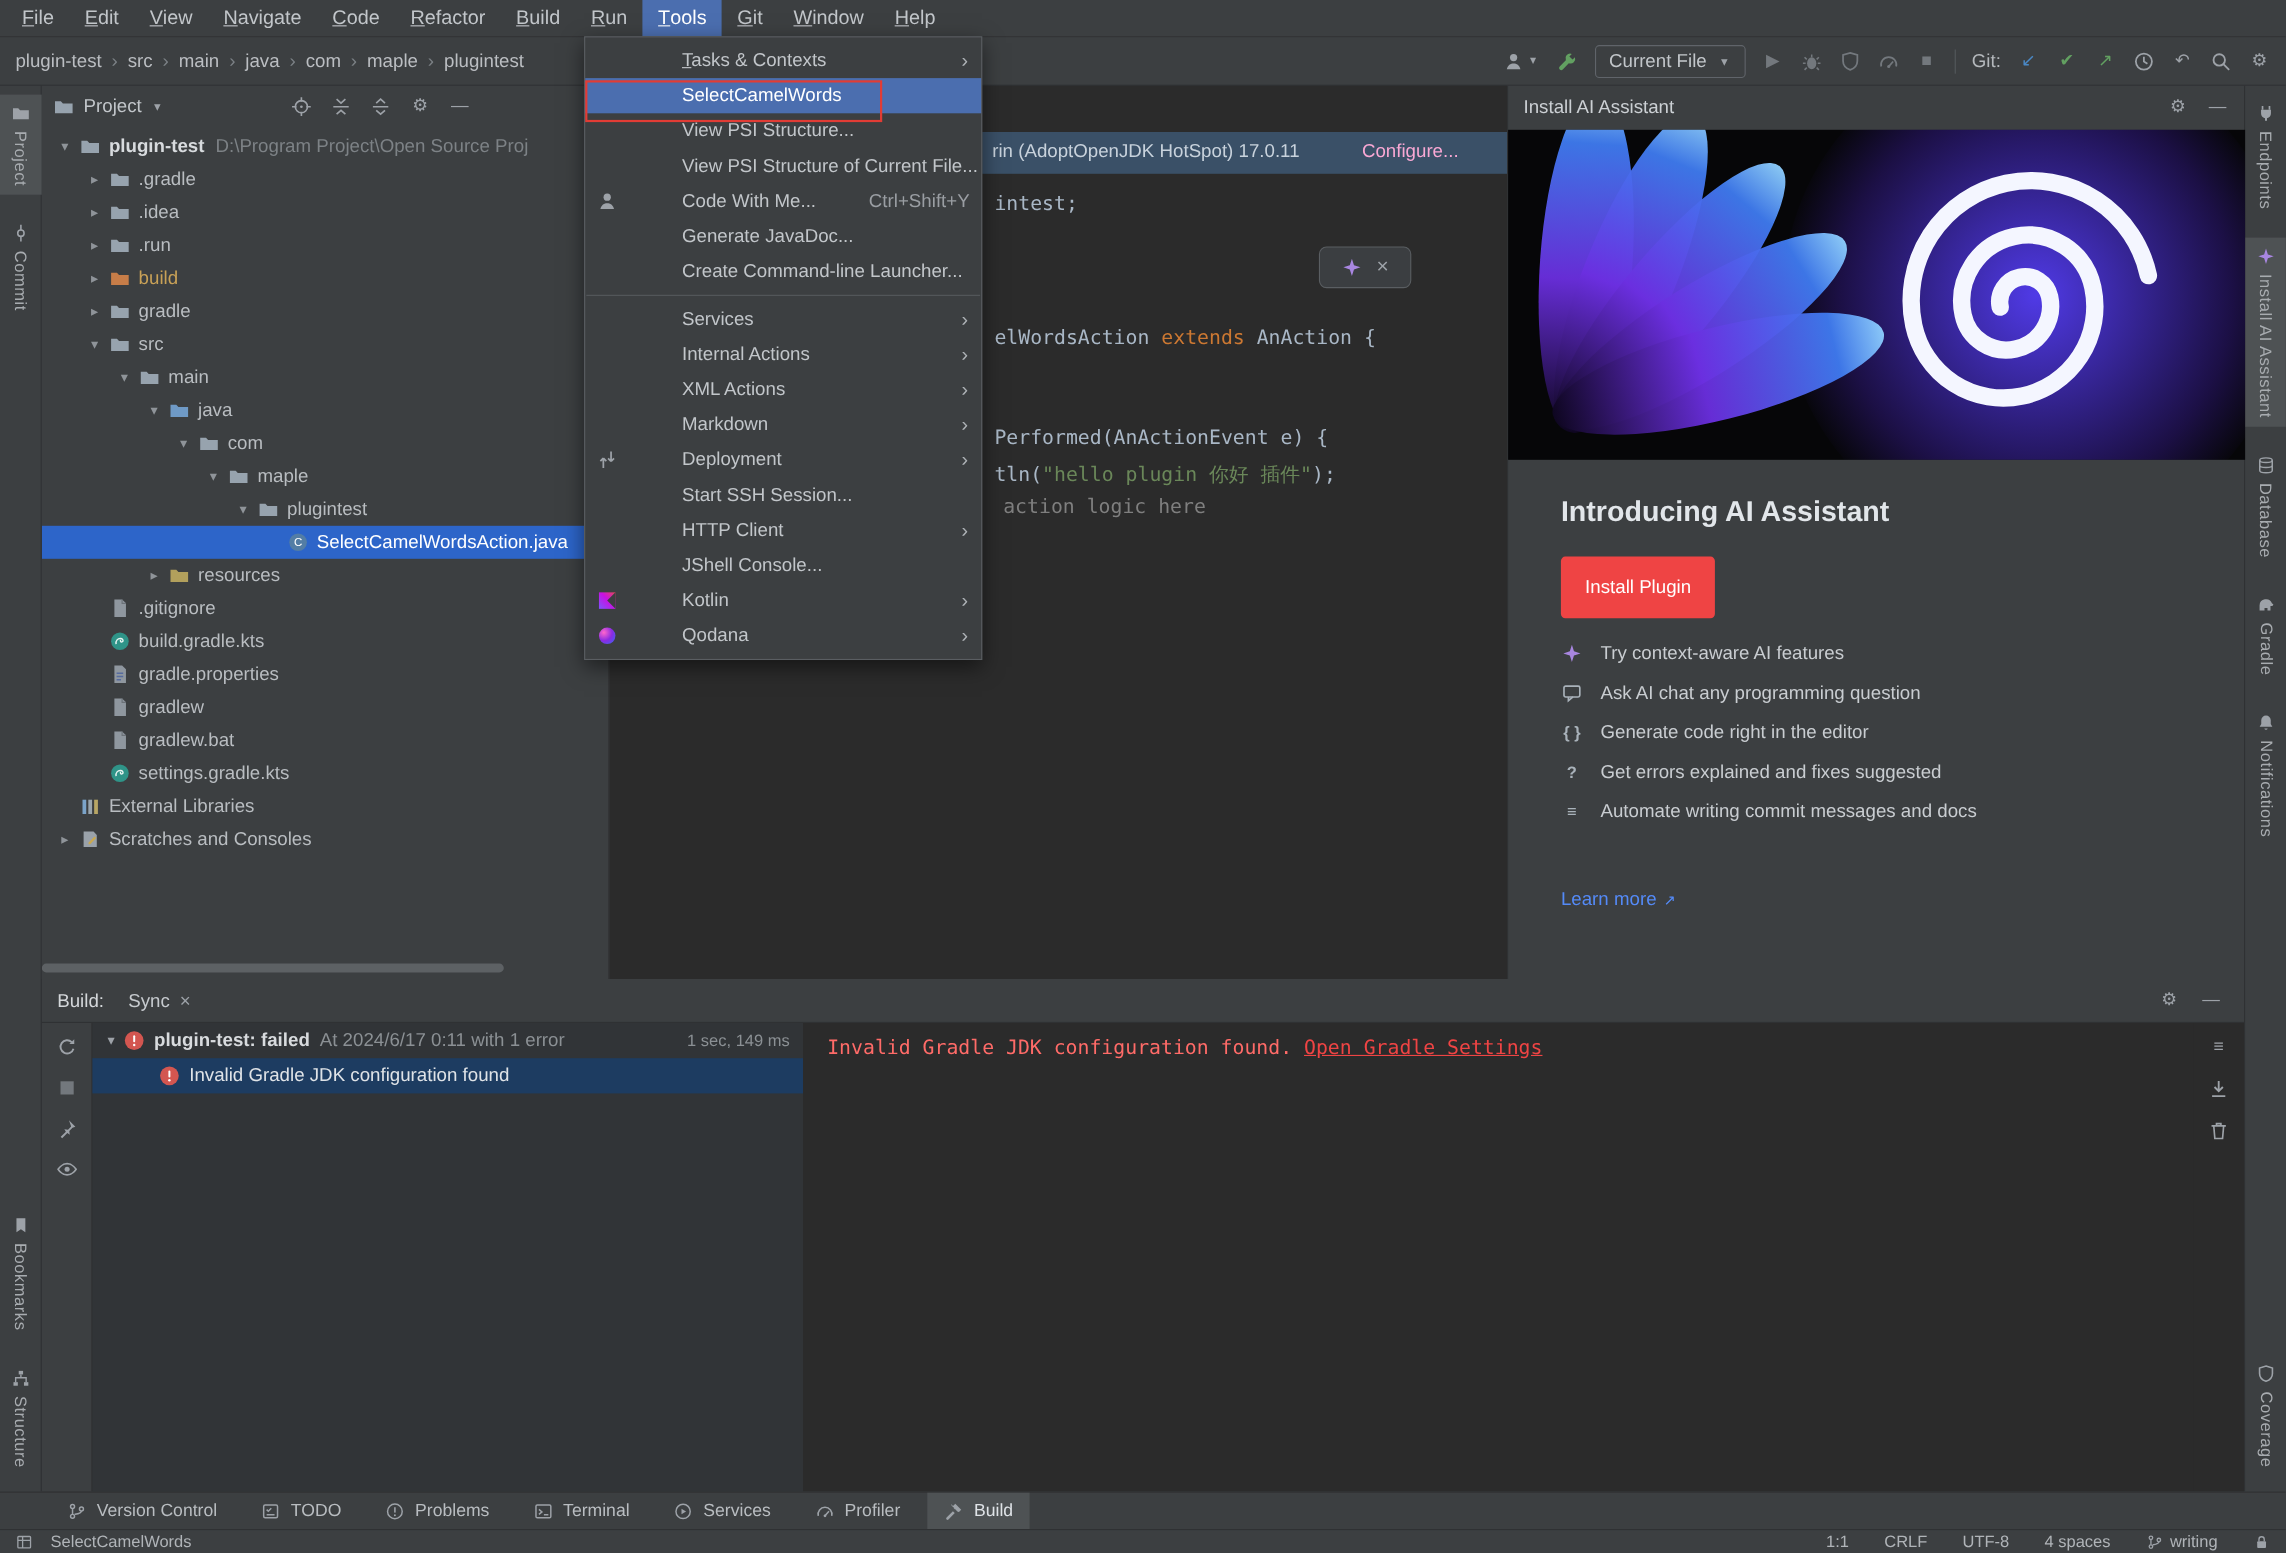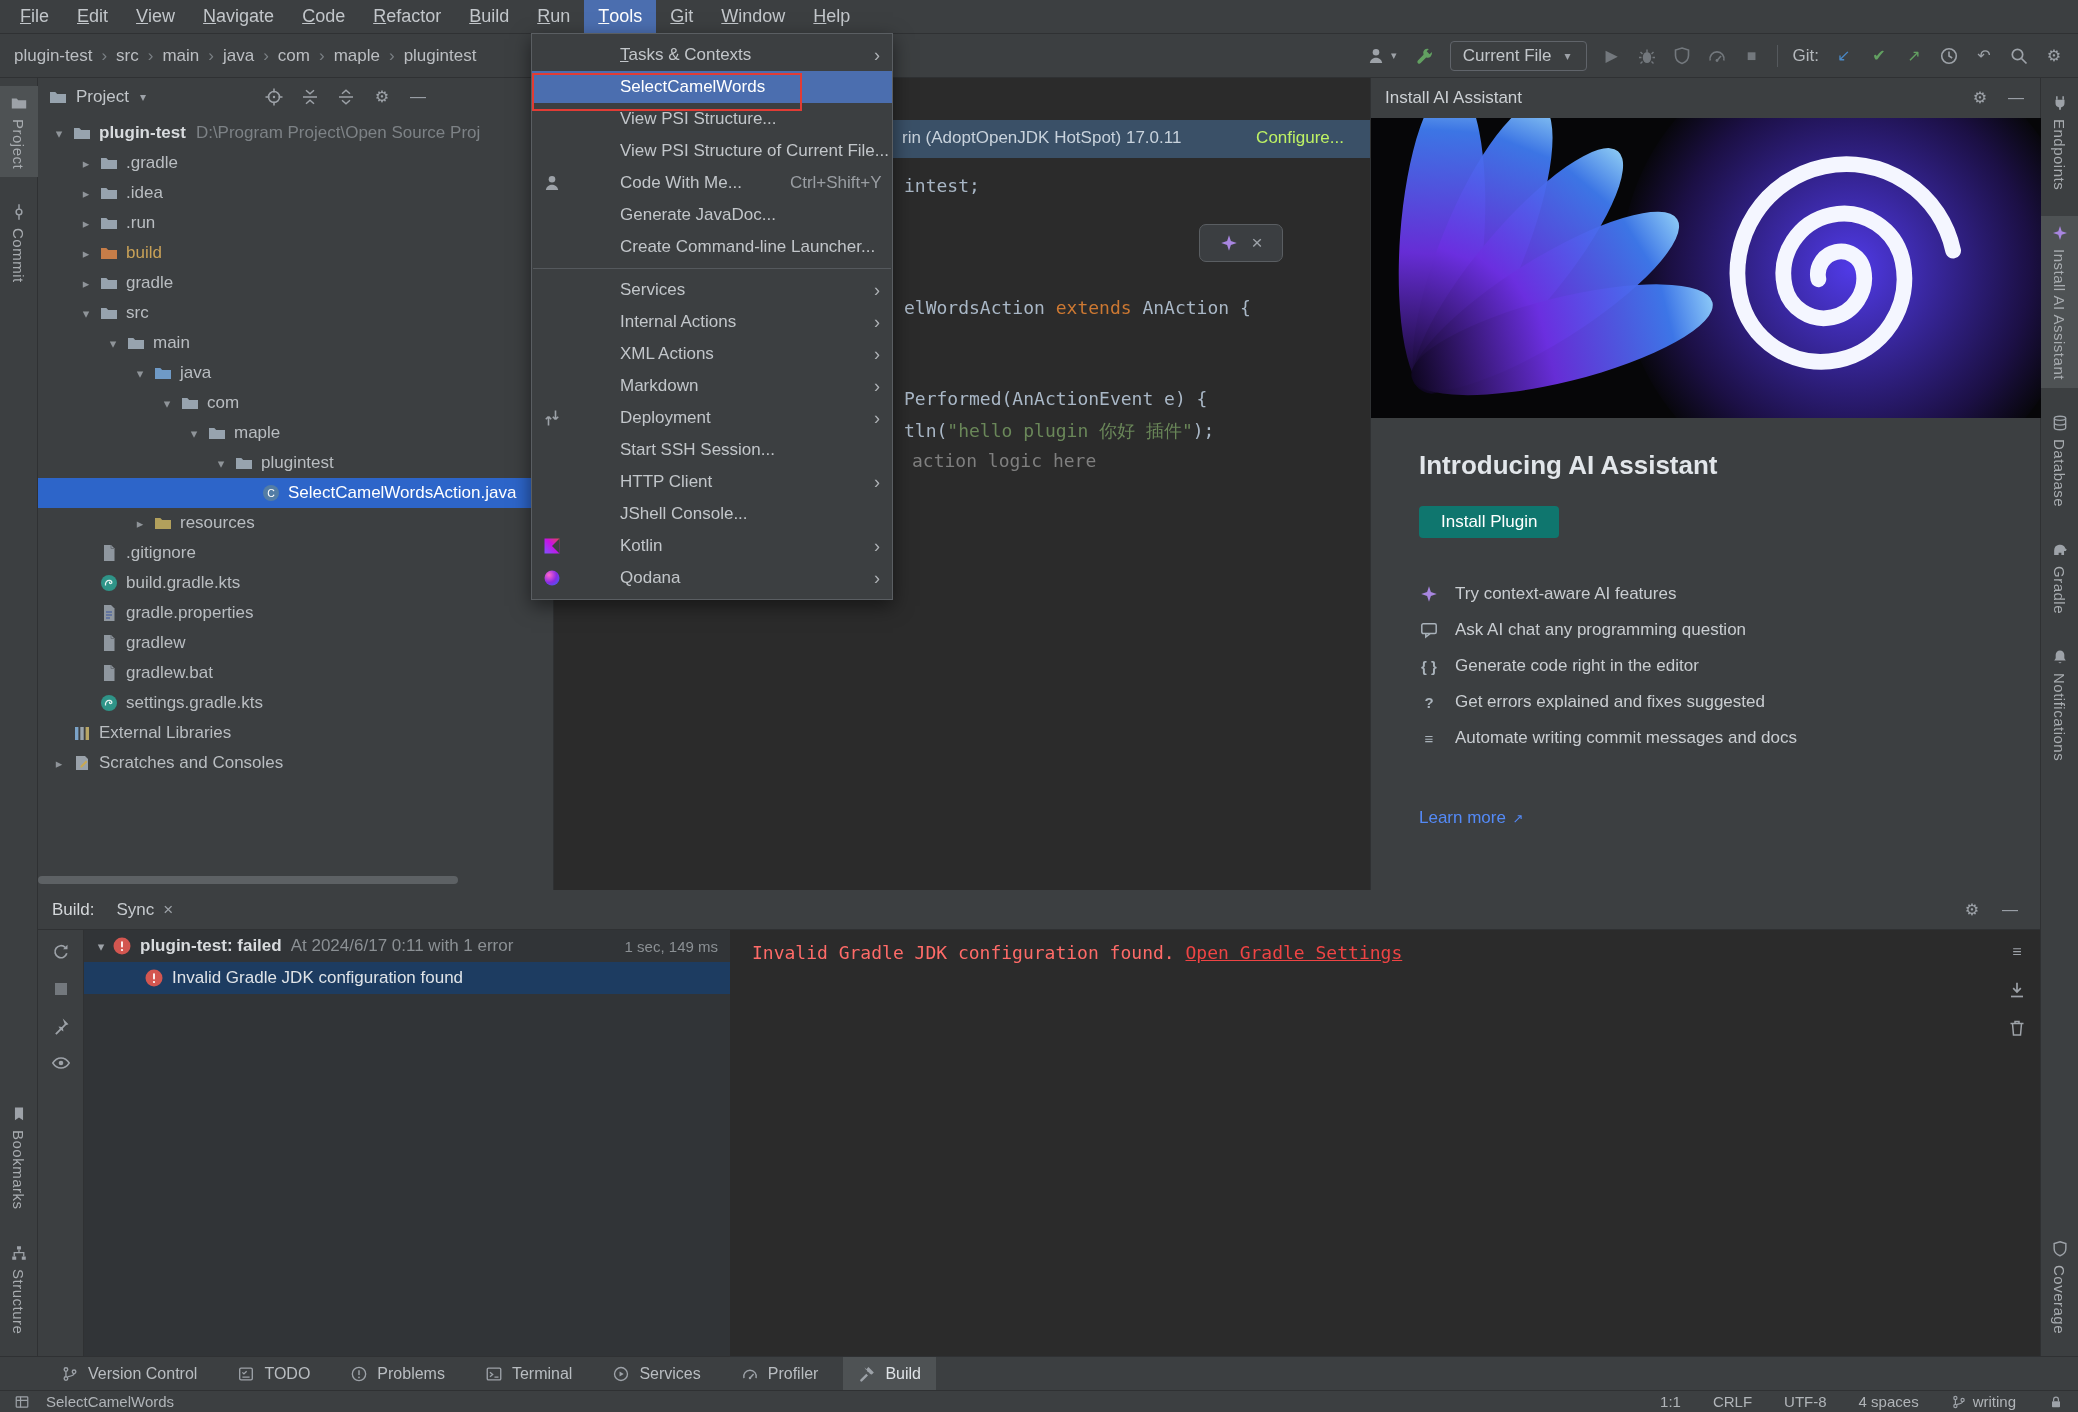--- a/index.html
+++ b/index.html
@@ -67,42 +67,42 @@
   .fc-default { color: #97a3ae; } .fc-excluded { color: #c77d48; }
   .fc-source { color: #6f9ac6; } .fc-resources { color: #b2a05c; }
   .hscroll { position: absolute; left: 0; bottom: 6px; width: 516px; height: 8px; }
   .hscroll-thumb { position: absolute; left: 0; top: 0; width: 420px; height: 8px; border-radius: 4px; background: #5d6164; }
 
   
   #editor { position: absolute; left: 554px; top: 78px; width: 816px; height: 812px; background: #2b2b2b; }
   #editor-banner { position: absolute; left: 0; top: 42px; width: 816px; height: 38px; background: #3a5067;
                    color: #c8d2dc; }
   #banner-text { position: absolute; left: 348px; top: 8px; }
-  #banner-action { position: absolute; right: 26px; top: 8px; color: #bef264; }
+  #banner-action { position: absolute; right: 44px; top: 8px; color: #f9a8d4; }
   .code-line { position: absolute; font-family: "DejaVu Sans Mono", "Liberation Mono", monospace;
                font-size: 18px; white-space: pre; }
   .tok-plain { color: #a9b7c6; } .tok-keyword { color: #cc7832; }
   .tok-string { color: #6a8759; } .tok-comment { color: #7f7f7f; }
   #float-toolbar { position: absolute; left: 645px; top: 146px; width: 84px; height: 38px; background: #3b3e41;
                    border: 1px solid #5a5e62; border-radius: 7px; display: flex; align-items: center;
                    justify-content: center; gap: 12px; }
   #float-close { color: #9da2a8; font-size: 19px; }
 
   
   #ai-panel { position: absolute; left: 1370px; top: 78px; width: 670px; height: 812px; background: #3c3f41;
               border-left: 1px solid #2f3133; }
   .ai-header { height: 40px; display: flex; align-items: center; padding: 0 14px; color: #ccd0d4; }
   .ai-actions { margin-left: auto; display: flex; gap: 16px; }
   .ai-art { position: absolute; left: 0; top: 40px; width: 670px; height: 300px; background: #060608; overflow: hidden; }
   .glow { position: absolute; border-radius: 50%; }
   .petal { position: absolute; width: 310px; height: 84px; border-radius: 50%;
            background: linear-gradient(90deg, #0e0620, #6b2fe0 45%, #3f7bf0 85%, #8fd0ff);
            left: 40px; top: 212px; transform-origin: 7% 50%; opacity: .95; }
   #ai-intro-title { position: absolute; left: 48px; top: 372px; font-size: 26px; font-weight: bold; color: #e2e6ea; }
-  #ai-install-btn { position: absolute; left: 48px; top: 428px; height: 32px; padding: 0 22px; background: #0f766e;
+  #ai-install-btn { position: absolute; left: 48px; top: 428px; height: 56px; padding: 0 22px; background: #ef4444;
                     color: #fff; border: none; border-radius: 4px; font-size: 17px; font-family: inherit;
                     display: flex; align-items: center; }
   #ai-features { position: absolute; left: 48px; top: 506px; display: flex; flex-direction: column; gap: 16px; }
   .ai-feature { display: flex; align-items: center; gap: 16px; color: #c9cdd1; }
   .ai-fic { color: #a9b2ba; font-size: 15px; font-weight: bold; }
   #ai-learn-more { position: absolute; left: 48px; top: 730px; color: #548af7; display: flex; align-items: center; gap: 5px; }
   #ai-learn-more .ic { color: #548af7; width: 14px; font-size: 13px; }
 
   
   #build-panel { position: absolute; left: 38px; top: 890px; width: 2002px; height: 466px; background: #2b2b2b; }

